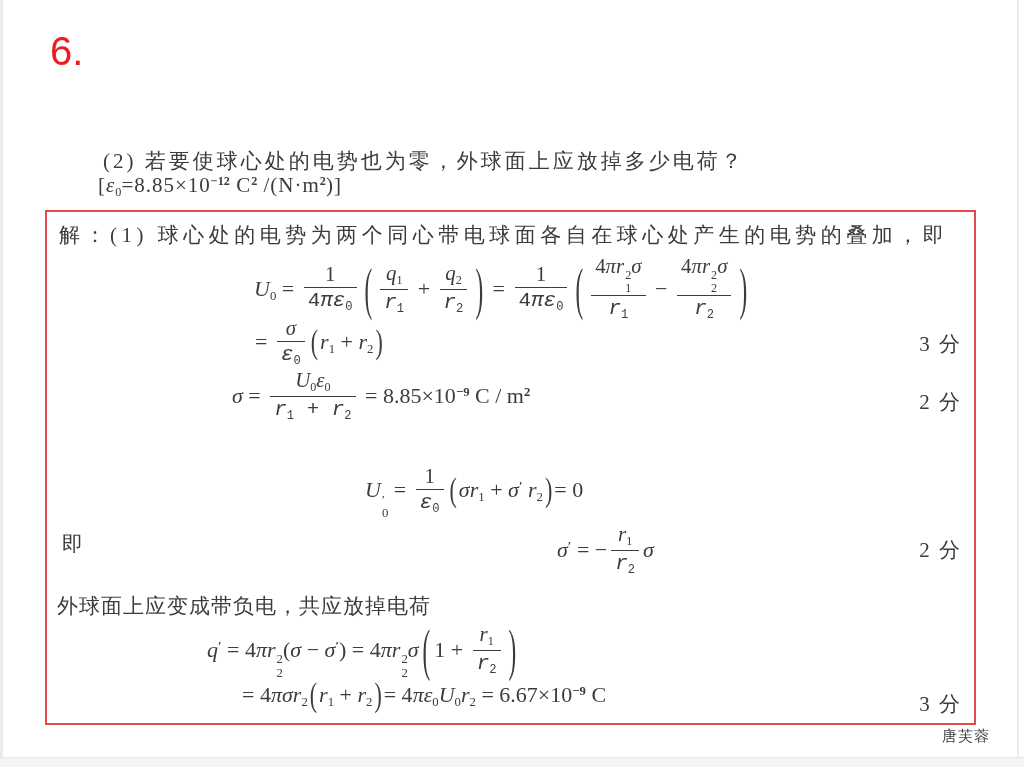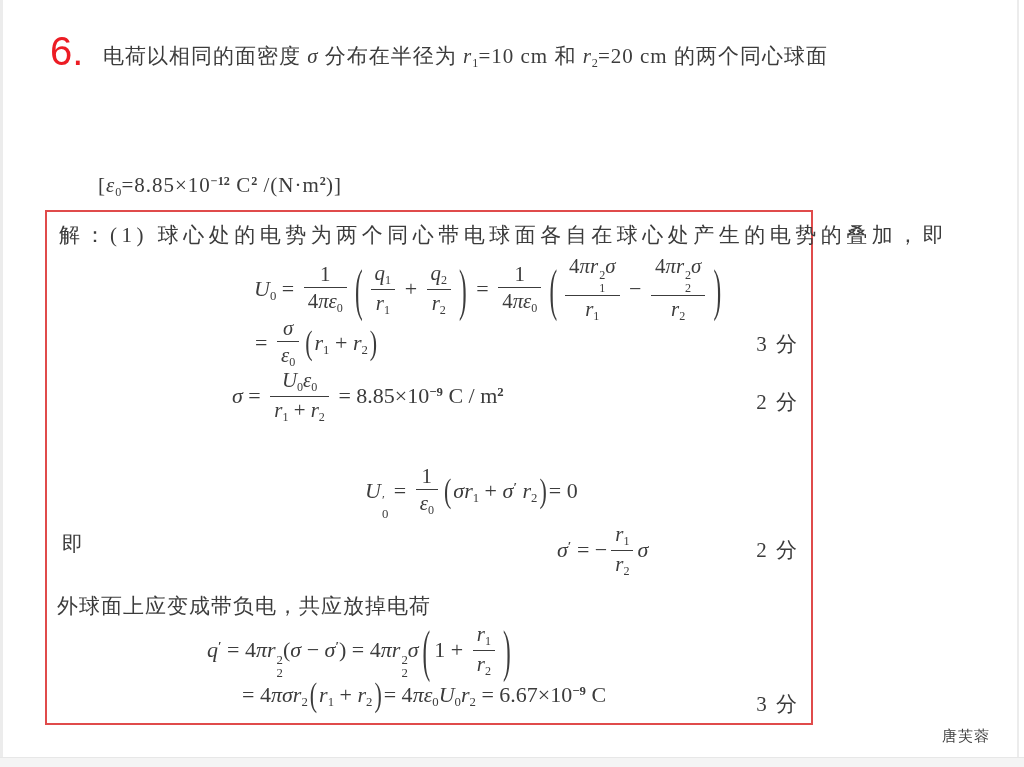--- a/index.html
+++ b/index.html
@@ -21,54 +21,54 @@
   .pnum{
     position:absolute;left:50px;top:30px;
     font-family:"Liberation Sans","DejaVu Sans",sans-serif;
     font-size:40px;line-height:1.05;color:var(--accent);
   }
   .tline{position:absolute;white-space:nowrap;font-size:21px;letter-spacing:1px;}
   .fline{position:absolute;white-space:nowrap;font-size:22px;}
   .score{position:absolute;right:12px;white-space:nowrap;font-size:21px;letter-spacing:2px;}
 
   #solution-box{
-    position:absolute;left:45px;top:210px;width:768px;height:515px;
+    position:absolute;left:45px;top:210px;width:931px;height:515px;
     border:2px solid var(--boxborder);background:transparent;
   }
 
   
   .it{font-style:italic;}
   .tk{white-space:pre;}
   .tx{white-space:pre;}
   sub.sb{font-size:0.58em;vertical-align:-0.32em;font-style:normal;letter-spacing:0;}
   sup.sp{font-size:0.58em;vertical-align:0.55em;font-style:normal;letter-spacing:0;font-weight:bold;}
   .ss{display:inline-flex;flex-direction:column;align-items:flex-start;font-size:0.58em;
       line-height:1.05;vertical-align:-0.5em;margin-left:1px;font-style:normal;}
   .ss span{display:block;}
   .frac{display:inline-block;vertical-align:middle;text-align:center;margin:0 4px;
         transform:translateY(-2px);font-size:0.95em;line-height:1.15;}
   .fn{display:block;padding:0 4px 1px;border-bottom:1.4px solid currentColor;}
-  .fd{display:block;padding:1px 4px 0;}
+  .fd{display:block;padding:1px 4px 0;font-family:Liberation Mono, monospace;}
   .paren{display:inline-block;vertical-align:middle;margin:0 1px;font-style:normal;}
   .paren.med{transform:scaleY(1.5) translateY(-1px);margin:0 2px;}
   .paren.big{transform:scaleY(2.45) translateY(-0.5px);margin:0 4px;font-size:1.05em;}
 
   .sig{position:absolute;top:727px;right:34px;font-size:15px;color:#404040;letter-spacing:1px;}
 </style>
 </head>
 <body>
 
 <div id="page">
   <div class="edge-left"></div>
   <div class="edge-right"></div>
   <div class="edge-bottom"></div>
 
   <div class="pnum">6.</div>
 
-  <div class="tline" style="left:103px;top:42px;"><span class="tx">电荷以相同的面密度 </span><span class="tk"><span class="it">σ</span></span><span class="tx"> 分布在半径为 </span><span class="tk"><span class="it">r</span><sub class="sb">1</sub></span><span class="tx">=10 cm 和 </span><span class="tk"><span class="it">r</span><sub class="sb">2</sub></span><span class="tx">=20 cm 的两个同心球面</span></div>
+  <div class="tline" style="left:103px;top:147px;letter-spacing:3px;"><span class="tx">(2) 若要使球心处的电势也为零，外球面上应放掉多少电荷？</span></div>
   <div class="tline" style="left:98px;top:173px;"><span class="tx">[</span><span class="tk"><span class="it">ε</span><sub class="sb">0</sub></span><span class="tx">=8.85×10</span><span class="tk"><sup class="sp">−12</sup></span><span class="tx"> C</span><span class="tk"><sup class="sp">2</sup></span><span class="tx"> /(N·m</span><span class="tk"><sup class="sp">2</sup></span><span class="tx">)]</span></div>
 
   <div id="solution-box">
     <div class="tline" style="left:12px;top:9px;letter-spacing:4.5px;"><span class="tx">解：(1) 球心处的电势为两个同心带电球面各自在球心处产生的电势的叠加，即</span></div>
 
     <div class="fline" style="left:207px;top:44px;"><span class="tk"><span class="it">U</span><sub class="sb">0</sub></span><span class="tx"> = </span><span class="frac"><span class="fn"><span class="tx">1</span></span><span class="fd"><span class="tx">4</span><span class="tk"><span class="it">π</span></span><span class="tk"><span class="it">ε</span><sub class="sb">0</sub></span></span></span><span class="paren big">(</span><span class="frac"><span class="fn"><span class="tk"><span class="it">q</span><sub class="sb">1</sub></span></span><span class="fd"><span class="tk"><span class="it">r</span><sub class="sb">1</sub></span></span></span><span class="tx"> + </span><span class="frac"><span class="fn"><span class="tk"><span class="it">q</span><sub class="sb">2</sub></span></span><span class="fd"><span class="tk"><span class="it">r</span><sub class="sb">2</sub></span></span></span><span class="paren big">)</span><span class="tx"> = </span><span class="frac"><span class="fn"><span class="tx">1</span></span><span class="fd"><span class="tx">4</span><span class="tk"><span class="it">π</span></span><span class="tk"><span class="it">ε</span><sub class="sb">0</sub></span></span></span><span class="paren big">(</span><span class="frac"><span class="fn"><span class="tx">4</span><span class="tk"><span class="it">π</span></span><span class="tk"><span class="it">r</span><span class="ss"><span class="ssu">2</span><span class="ssl">1</span></span></span><span class="tk"><span class="it">σ</span></span></span><span class="fd"><span class="tk"><span class="it">r</span><sub class="sb">1</sub></span></span></span><span class="tx"> − </span><span class="frac"><span class="fn"><span class="tx">4</span><span class="tk"><span class="it">π</span></span><span class="tk"><span class="it">r</span><span class="ss"><span class="ssu">2</span><span class="ssl">2</span></span></span><span class="tk"><span class="it">σ</span></span></span><span class="fd"><span class="tk"><span class="it">r</span><sub class="sb">2</sub></span></span></span><span class="paren big">)</span></div>
 
     <div class="fline" style="left:208px;top:106px;"><span class="tx">= </span><span class="frac"><span class="fn"><span class="tk"><span class="it">σ</span></span></span><span class="fd"><span class="tk"><span class="it">ε</span><sub class="sb">0</sub></span></span></span><span class="paren med">(</span><span class="tk"><span class="it">r</span><sub class="sb">1</sub></span><span class="tx"> + </span><span class="tk"><span class="it">r</span><sub class="sb">2</sub></span><span class="paren med">)</span></div>
     <div class="score" style="top:118px;">3 分</div>
 

